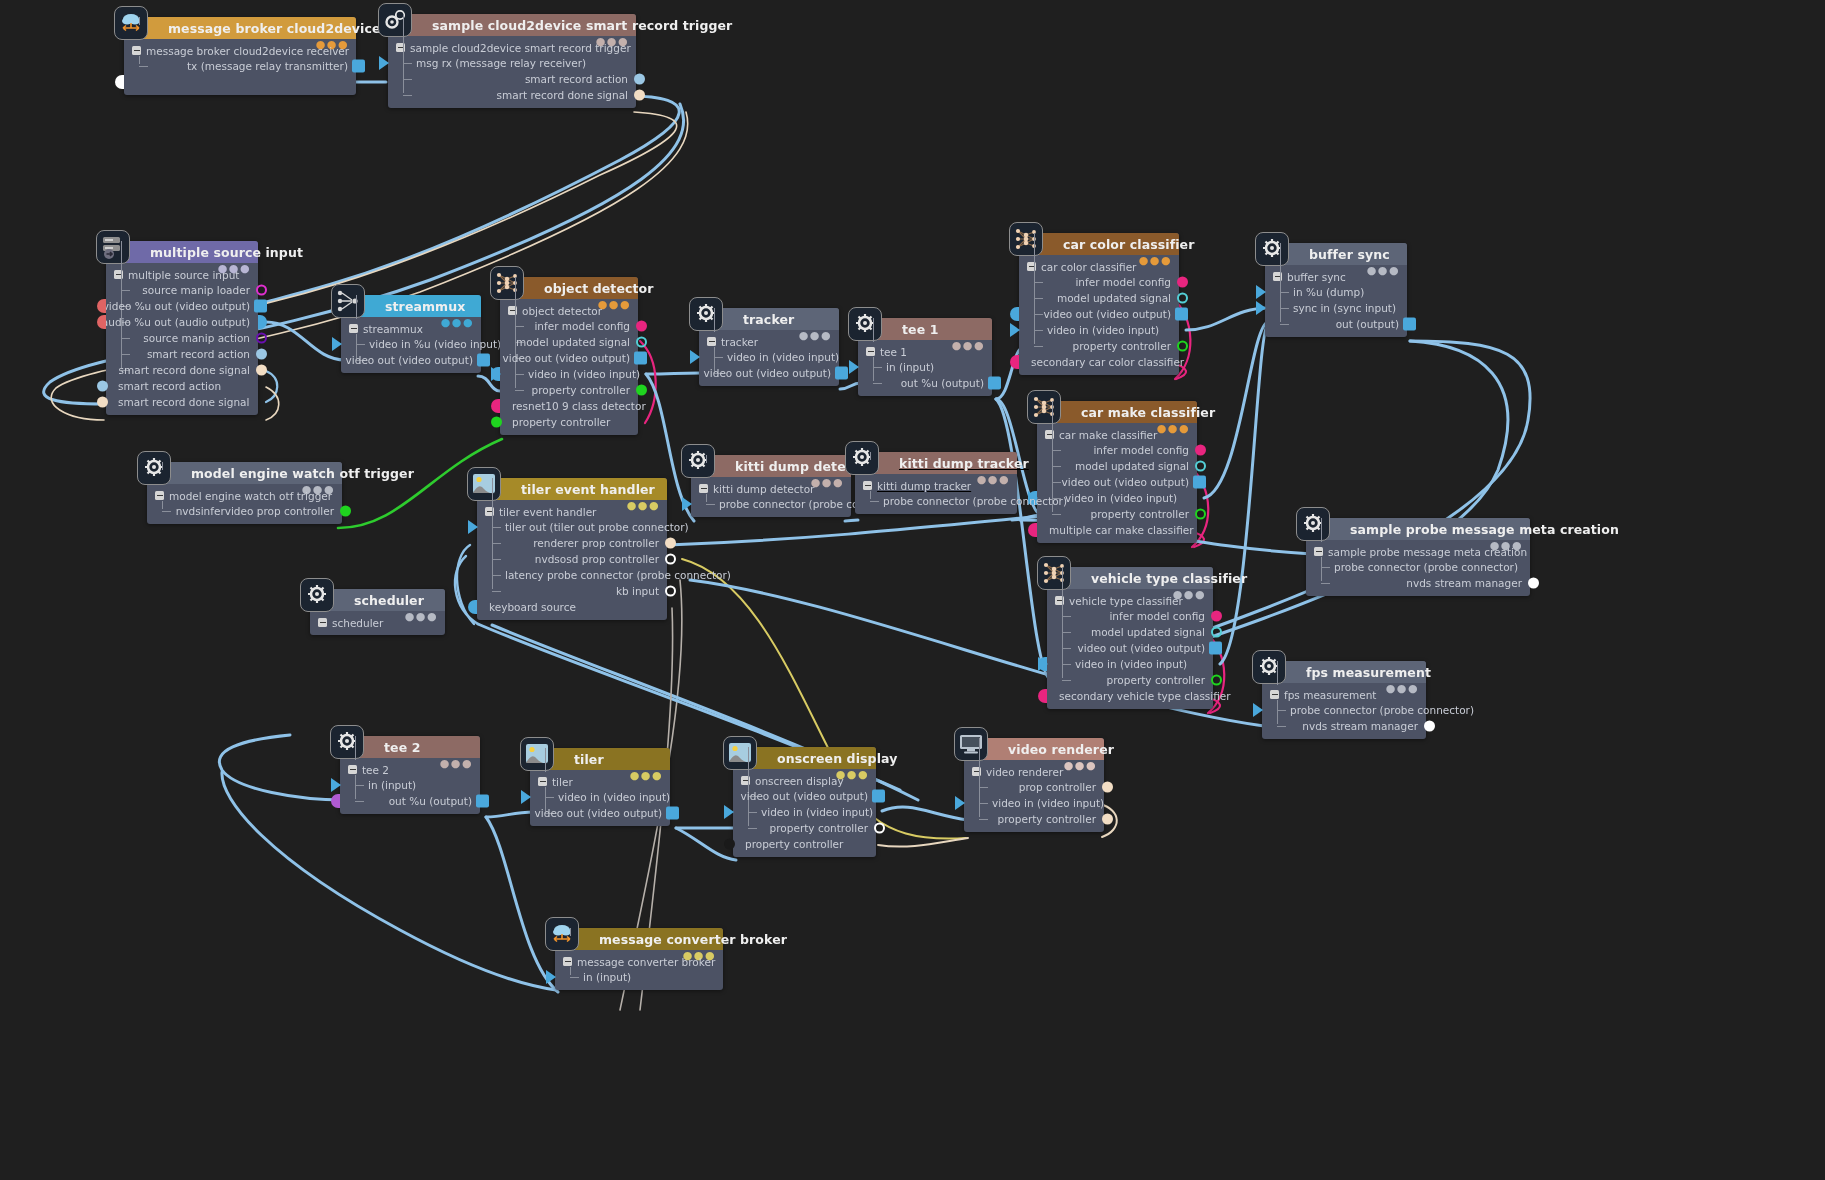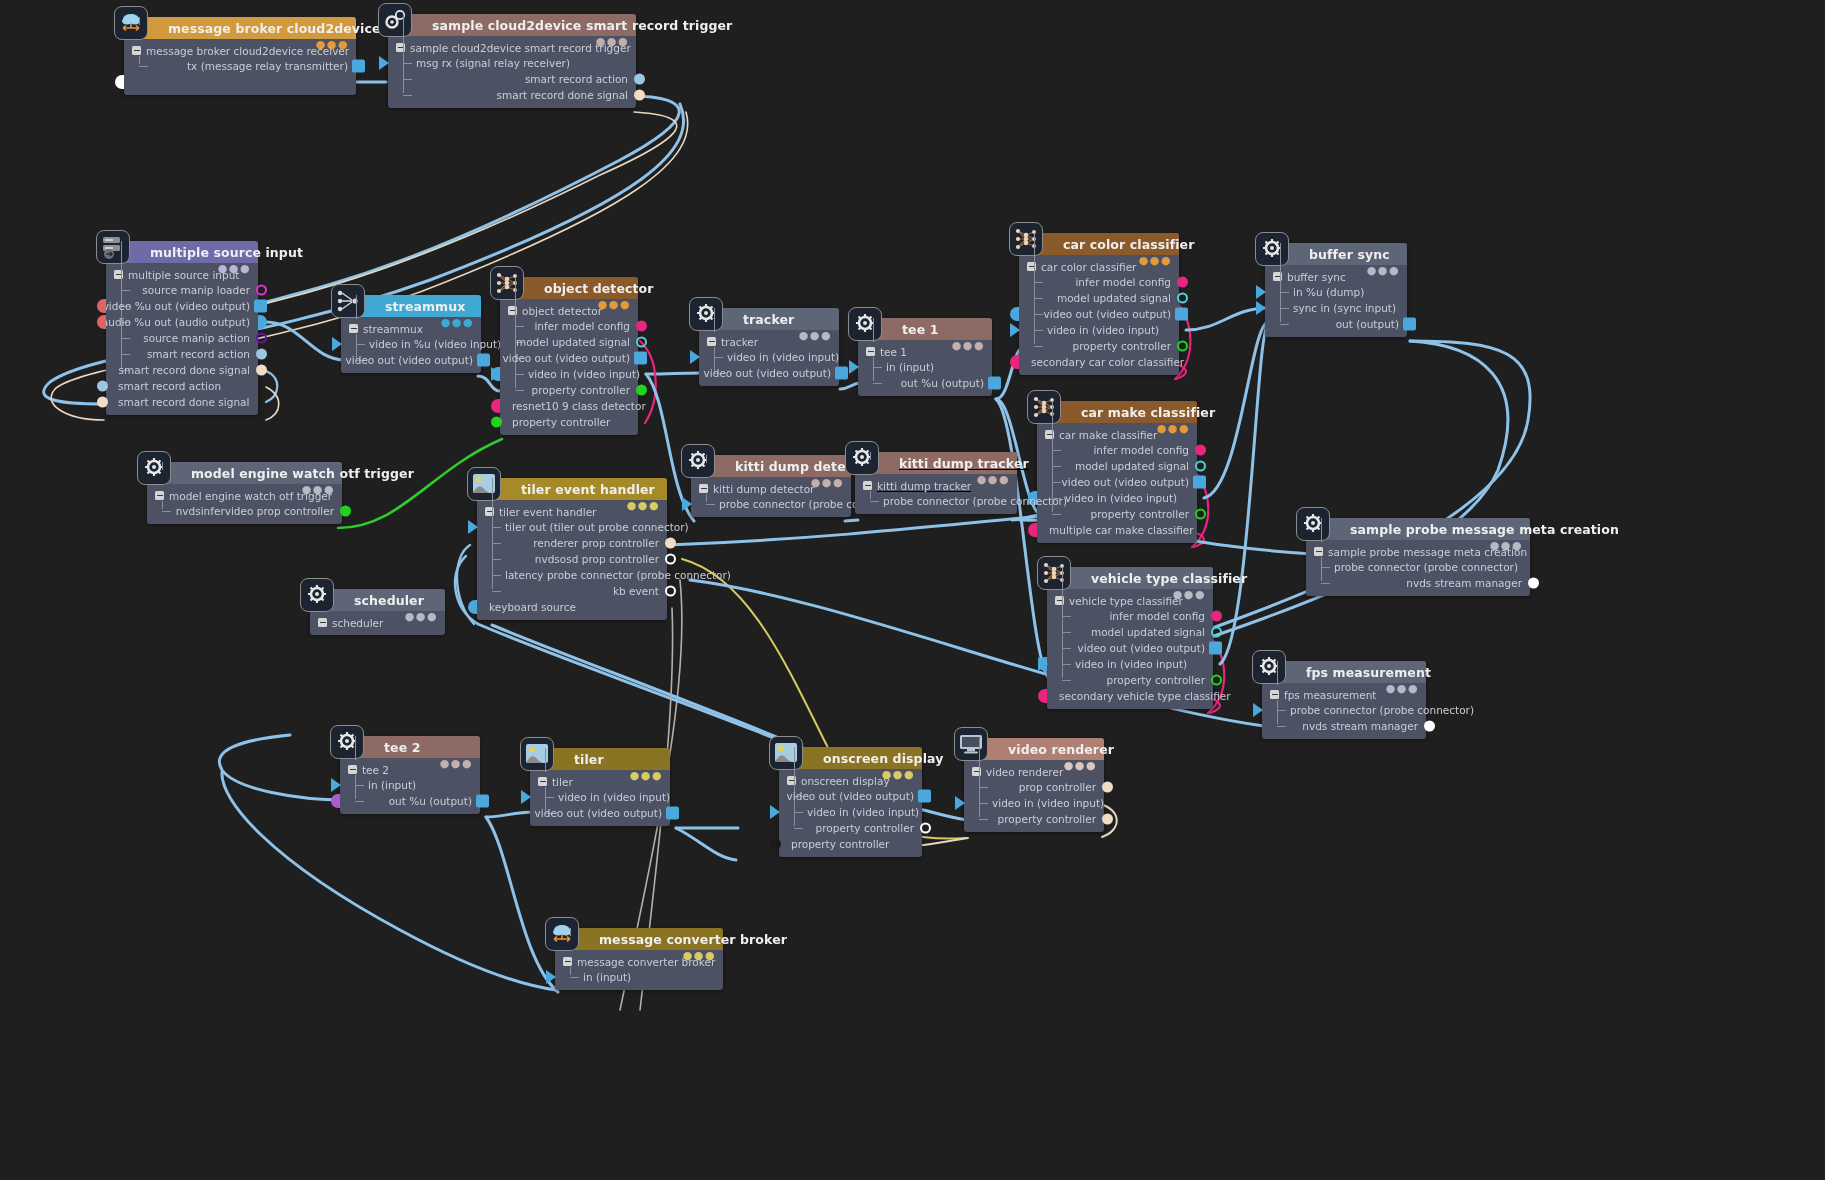--- a/index.html
+++ b/index.html
@@ -143,21 +143,21 @@
         <div class="body">
           <div class="grp">
             <span class="mbox"></span>
             <span class="gname">sample cloud2device smart record trigger</span>
           </div>
           <div class="tree" style="top:0px;height:40px"></div>
           <div style="position:relative">
             <div class="tree" style="top:-2px;height:40px"></div>
             <div class="row in">
               <span class="tick"></span>
-              <span class="lbl">msg rx (signal relay receiver)</span>
+              <span class="lbl">msg rx (message relay receiver)</span>
               <span class="port p-left arrow" style="border-left-color:#4aa8dc"></span>
             </div>
             <div class="row out">
               <span class="tick"></span>
               <span class="lbl">smart record action</span>
               <span class="port p-right circ" style="background:#9bc7e4"></span>
             </div>
             <div class="row out">
               <span class="tick"></span>
               <span class="lbl">smart record done signal</span>
@@ -719,21 +719,21 @@
               <span class="tick"></span>
               <span class="lbl">nvdsosd prop controller</span>
               <span class="port p-right ring" style="border-color:#ffffff"></span>
             </div>
             <div class="row in">
               <span class="tick"></span>
               <span class="lbl">latency probe connector (probe connector)</span>
             </div>
             <div class="row out">
               <span class="tick"></span>
-              <span class="lbl">kb event</span>
+              <span class="lbl">kb input</span>
               <span class="port p-right ring" style="border-color:#ffffff"></span>
             </div>
             <div class="row flat">
               <span class="lbl">keyboard source</span>
               <span class="port p-left dsk-l" style="background:#4aa8dc"></span>
             </div>
           </div>
         </div>
       </div>
       <div class="node" style="left: 691px; top: 455px; width: 160px;">
@@ -948,21 +948,21 @@
               <span class="port p-left arrow" style="border-left-color:#4aa8dc"></span>
             </div>
             <div class="row out">
               <span class="tick"></span>
               <span class="lbl">video out (video output)</span>
               <span class="port p-right sq" style="background:#4aa8dc"></span>
             </div>
           </div>
         </div>
       </div>
-      <div class="node" style="left: 733px; top: 747px; width: 143px; margin-left: 46px;">
+      <div class="node" style="left: 733px; top: 747px; width: 143px;">
         <div class="hdr" style="background:#8a7322">
           <span class="ico">
             <svg width="26" height="26" viewBox="0 0 26 26">
               <rect x="2" y="3" width="22" height="19" rx="2" fill="#a7cde0"></rect>
               <circle cx="8" cy="8.5" r="2.6" fill="#f5cf3f"></circle>
               <path d="M2 22 q6 -11 11 -4 q4 5 11 4 z" fill="#8b8b8b"></path>
             </svg>
           </span>
           <span class="title">onscreen display</span>
         </div>

